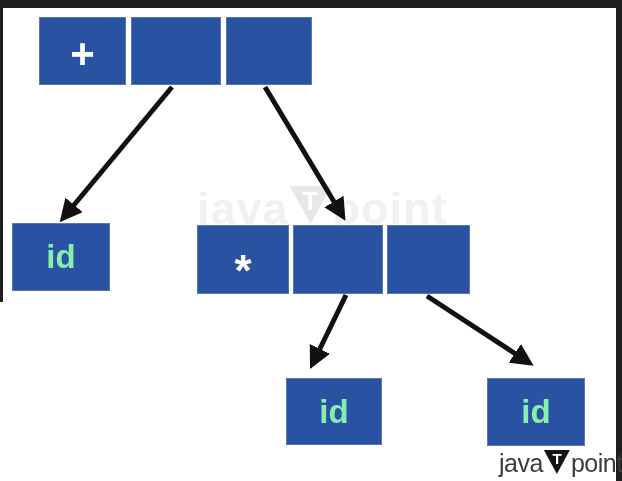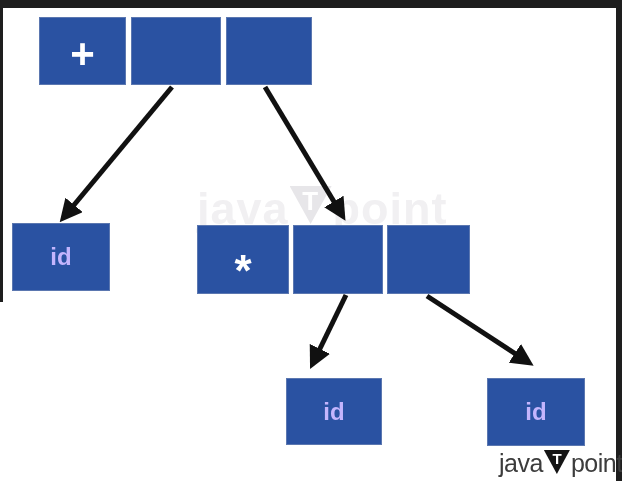--- a/index.html
+++ b/index.html
@@ -45,21 +45,21 @@
 
   .op{color:#ffffff;font-weight:bold;line-height:1;}
   .op.plus{font-size:42px;transform:translateY(7%);}
   .op.star{font-size:44px;transform:translateY(24%);}
 
   
   .leaf{
     position:absolute;z-index:1;background:var(--box,#2a52a2);
     border:1px solid rgba(125,145,185,.6);box-sizing:border-box;
     display:flex;align-items:center;justify-content:center;
-    color:#c4b5fd;font-weight:bold;font-size:24px;
+    color:#86efac;font-weight:bold;font-size:33px;
   }
   .leaf.l-left{left:12px;top:223px;width:98px;height:68px;}
   .leaf.l-bl{left:286px;top:378px;width:96px;height:67px;}
   .leaf.l-br{left:487px;top:378px;width:98px;height:68px;}
 
   
   svg.arrows{position:absolute;left:0;top:0;width:622px;height:481px;z-index:2;pointer-events:none;}
 
   
   .logo{

